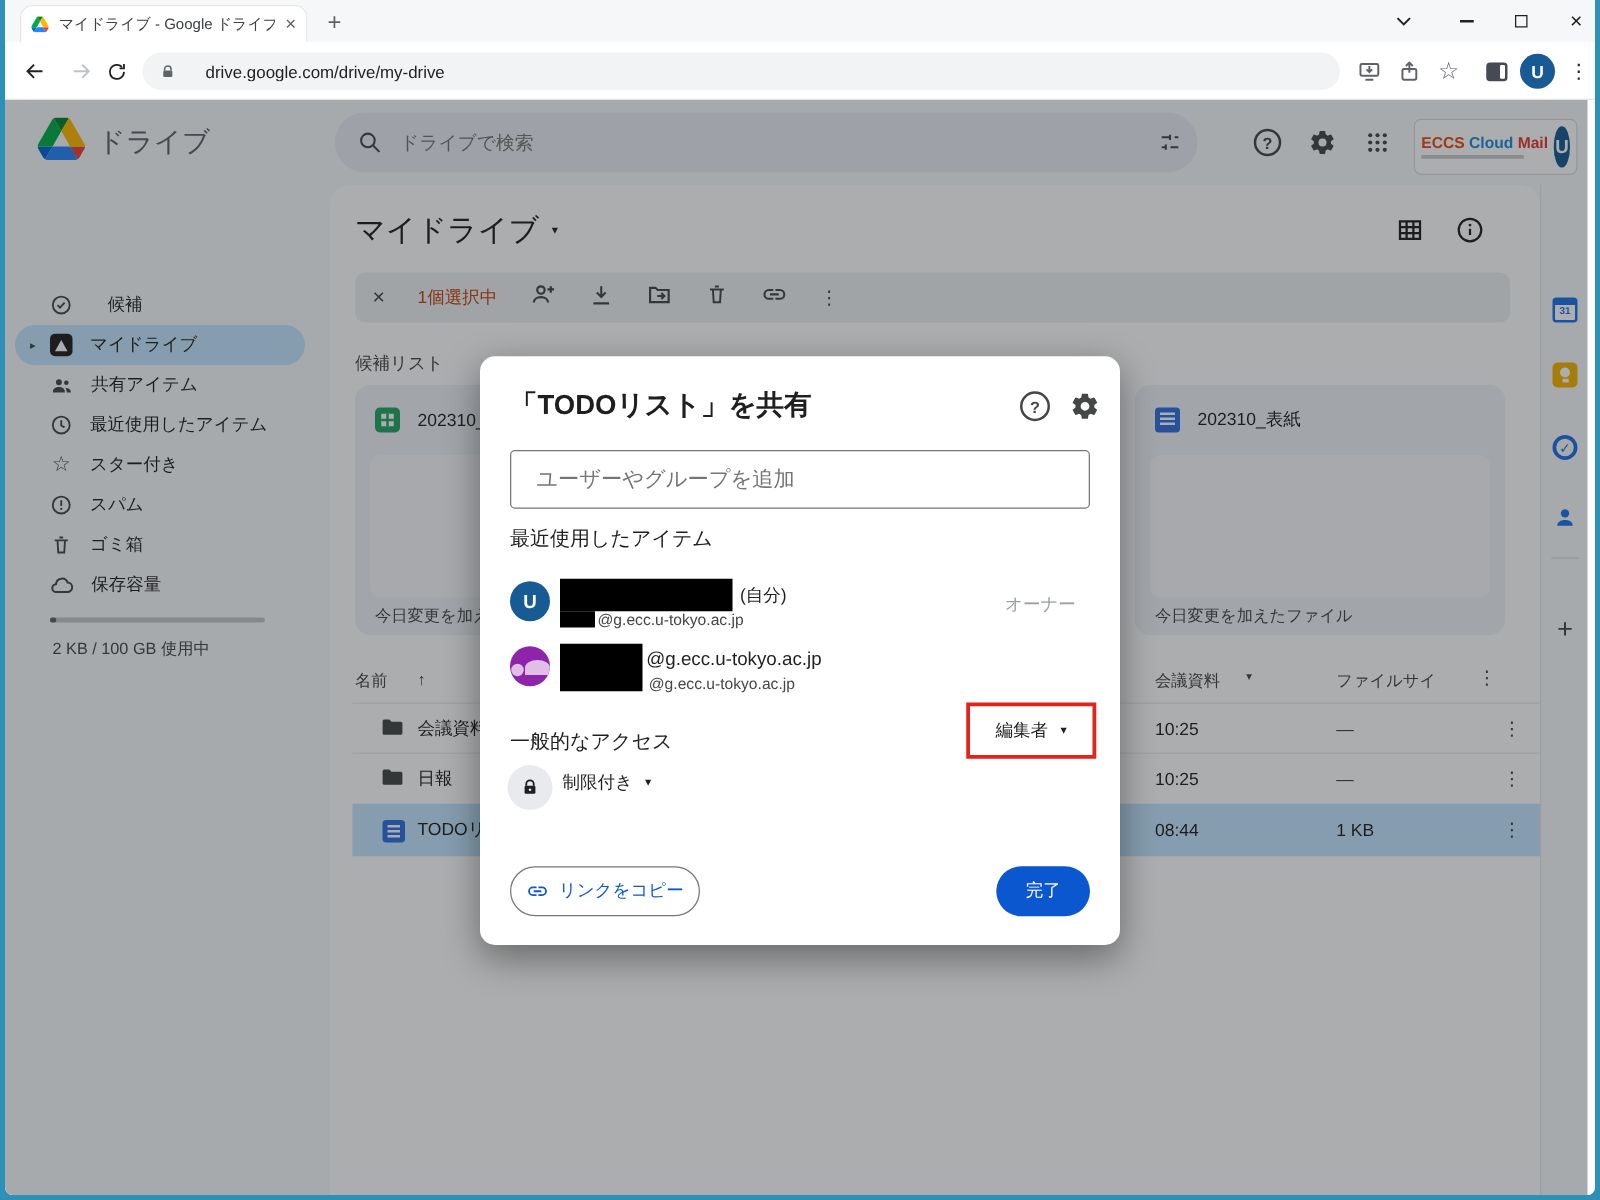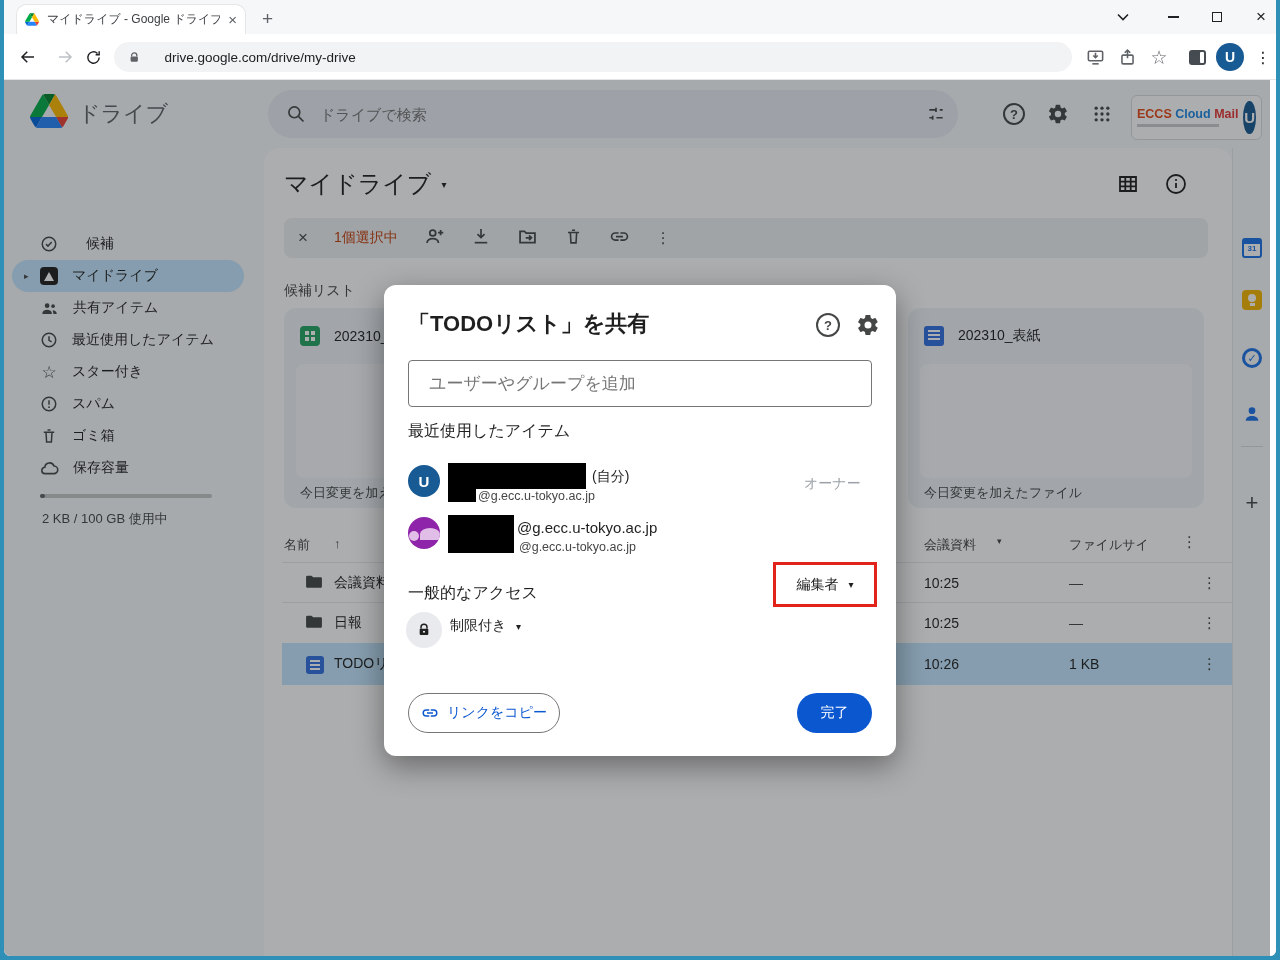--- a/index.html
+++ b/index.html
@@ -393,21 +393,21 @@
         <span class="cell" style="left:52px;">日報</span>
         <span class="cell" style="left:642px;">10:25</span>
         <span class="cell" style="left:787px;color:#444746;">—</span>
         <span class="cell dots" style="left:920px;">⋮</span>
       </div>
       <div class="lstrow rowsel" style="top:495px;left:18px;height:42px;">
         <span class="cell" style="left:24px;top:52%;">
               <span class="docicon" style="display:block;"></span>
             </span>
         <span class="cell" style="left:52px;">TODOリスト</span>
-        <span class="cell" style="left:642px;">10:26</span>
+        <span class="cell" style="left:642px;">08:44</span>
         <span class="cell" style="left:787px;">1 KB</span>
         <span class="cell dots" style="left:920px;">⋮</span>
       </div>
     </div>
 
     <div id="rpanel">
       <div class="rpic" style="top:90px;border:2px solid #1a73e8;background:#fff;border-radius:3px;text-align:center;">
         <div style="height:4px;background:#1a73e8;"></div>
         <div style="font-size:8px;color:#1a73e8;font-weight:bold;">31</div>
       </div>

